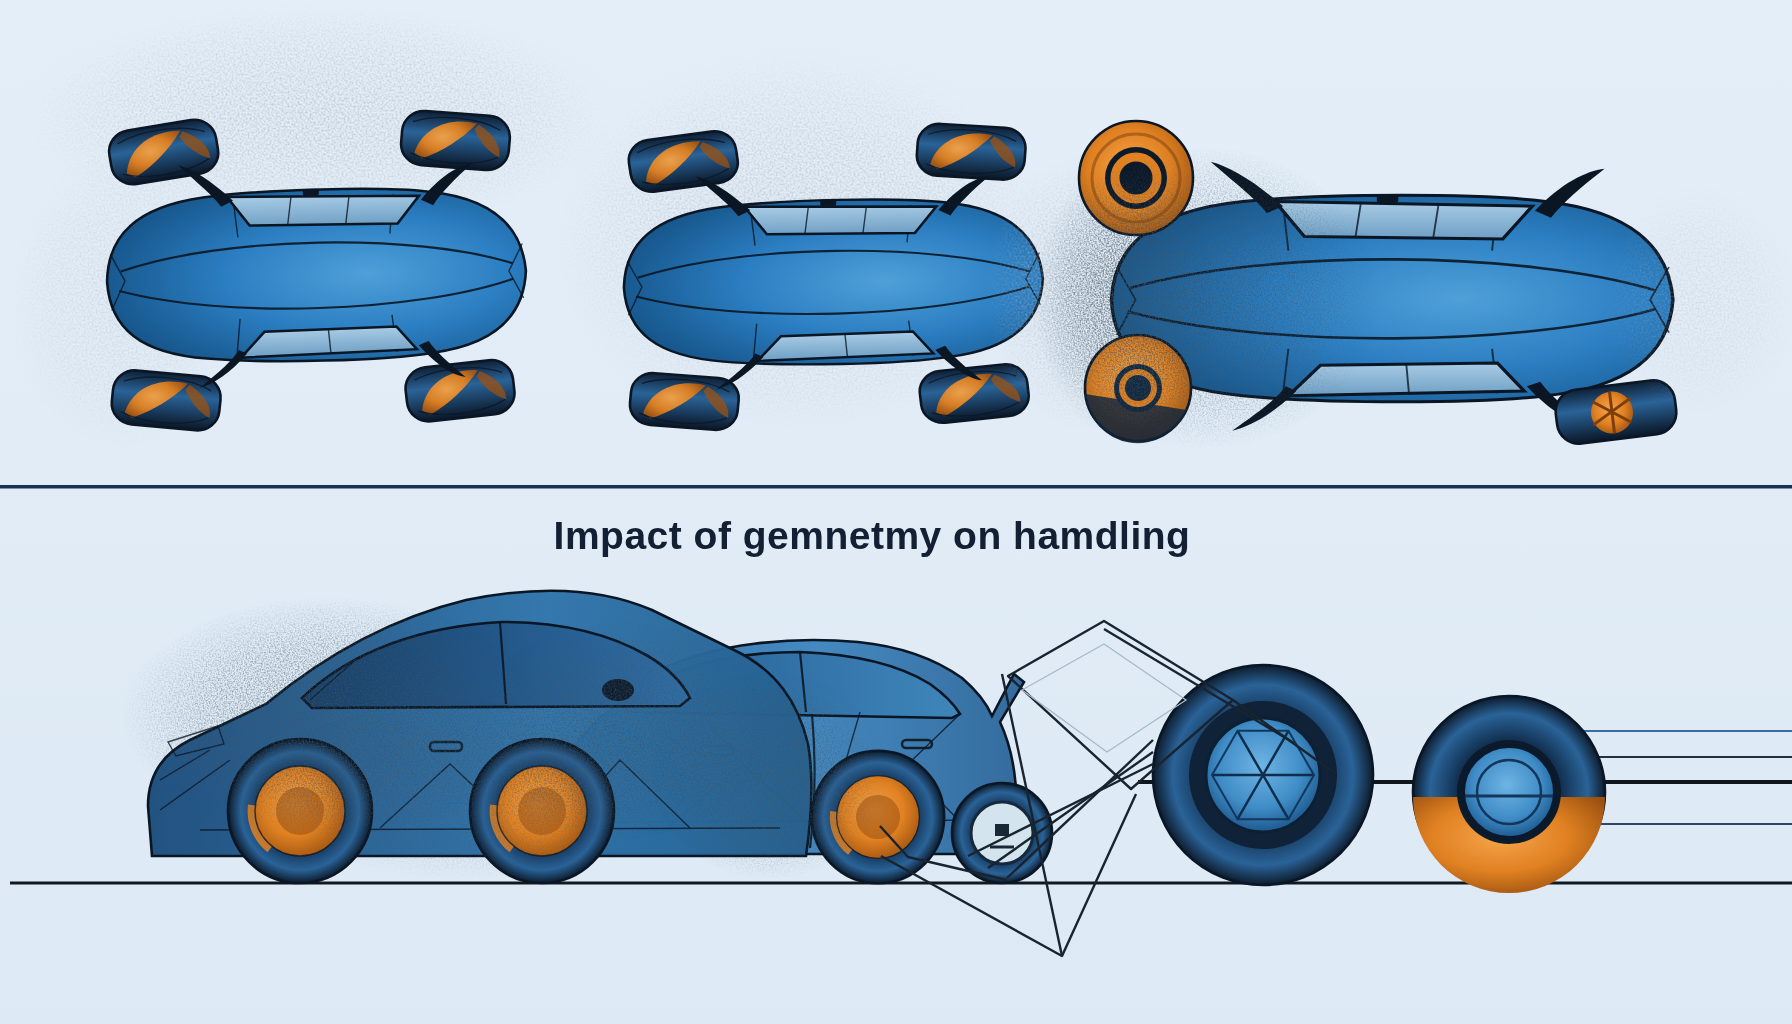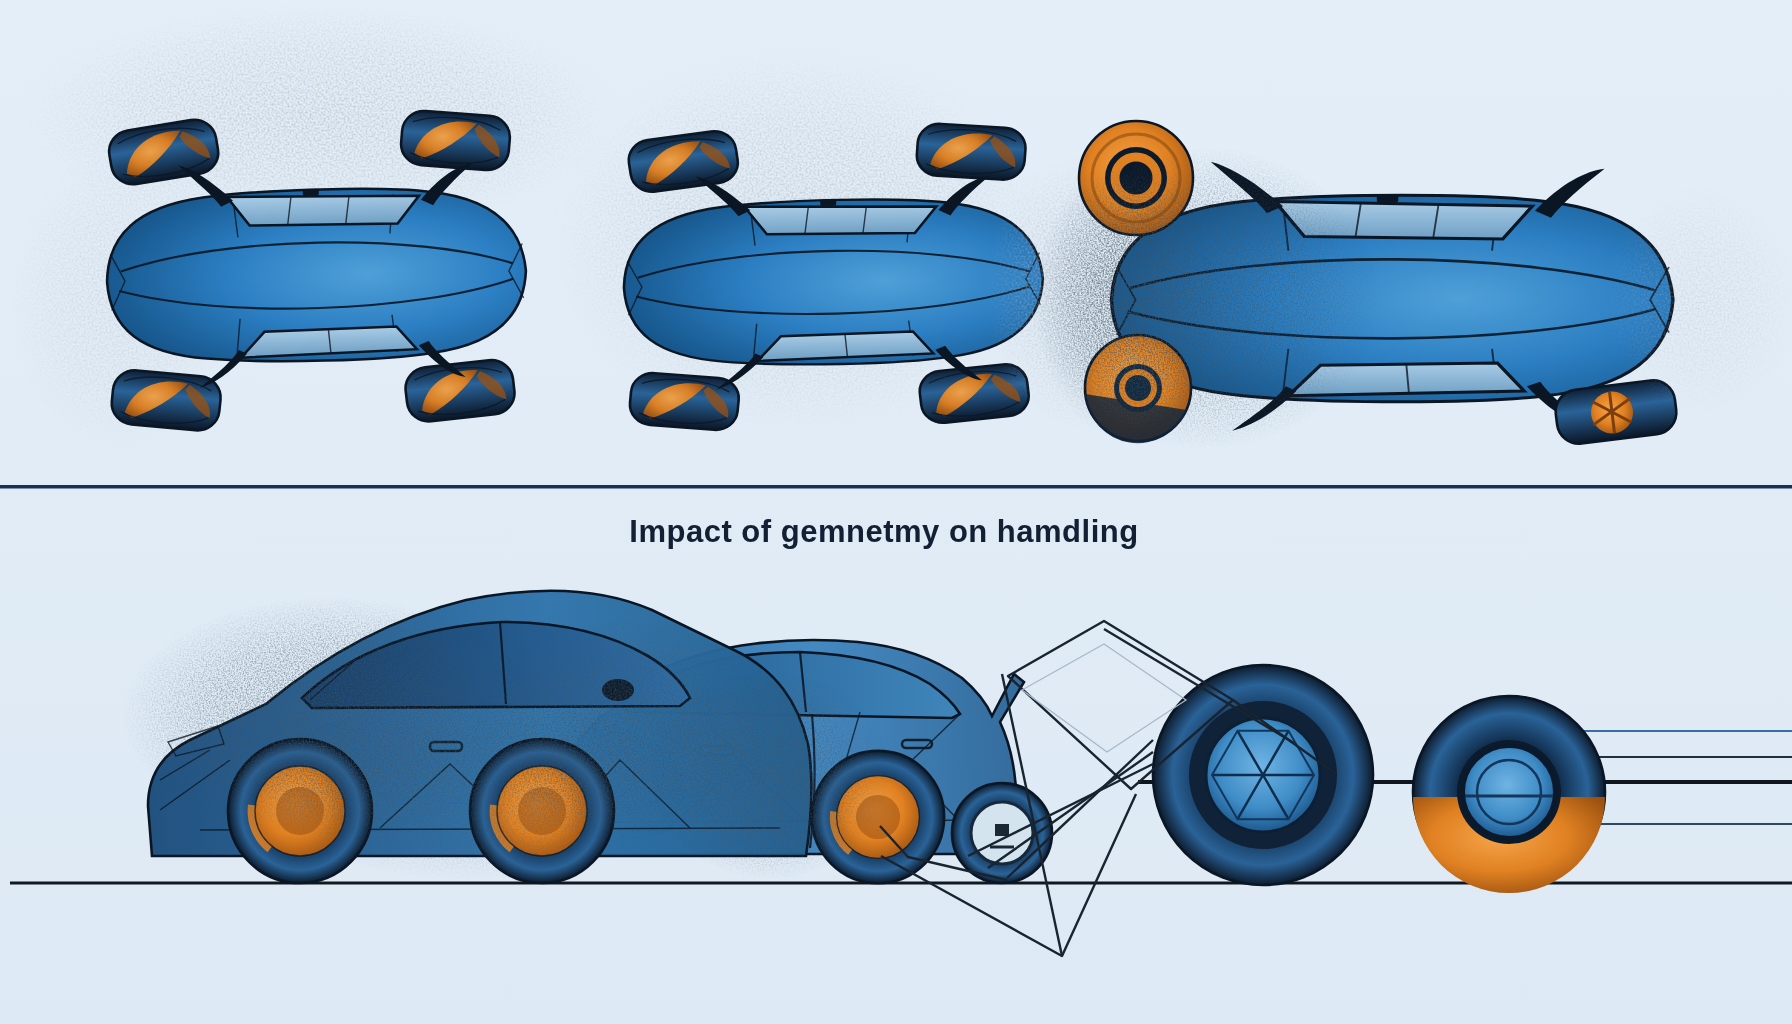--- a/index.html
+++ b/index.html
@@ -3,22 +3,22 @@
 <meta charset="utf-8">
 <style>
   html,body{margin:0;padding:0;background:var(--background_bottom,#dde9f4);}
   .canvas{
     position:relative;width:1792px;height:1024px;overflow:hidden;
     background:linear-gradient(var(--background_top,#e4eef8),var(--background_bottom,#dde9f4));
     font-family:"Liberation Sans",sans-serif;
   }
   .scene{position:absolute;left:0;top:0;}
   .title{
-    position:absolute;top:514px;left:12px;width:1744px;text-align:center;
-    font-weight:700;font-size:31px;letter-spacing:.5px;
+    position:absolute;top:514px;left:0;width:1744px;text-align:center;
+    font-weight:700;font-size:39px;letter-spacing:.5px;
     color:var(--title_text,#131f33);
   }
   svg .car-outline{stroke:var(--outline,#0b1624);stroke-width:2.6;}
   svg .wire{stroke:var(--outline,#0b1624);fill:none;stroke-width:1.4;opacity:.8;}
   svg .w2{stroke-width:2.2;opacity:.9;}
   svg .blade{fill:var(--outline,#0b1624);stroke:none;}
   svg .lat{stroke:#18242f;stroke-width:2.4;fill:none;stroke-linejoin:round;}
   svg .latthin{stroke:#a7bac8;stroke-width:1.3;fill:none;}
 </style>
 </head>

